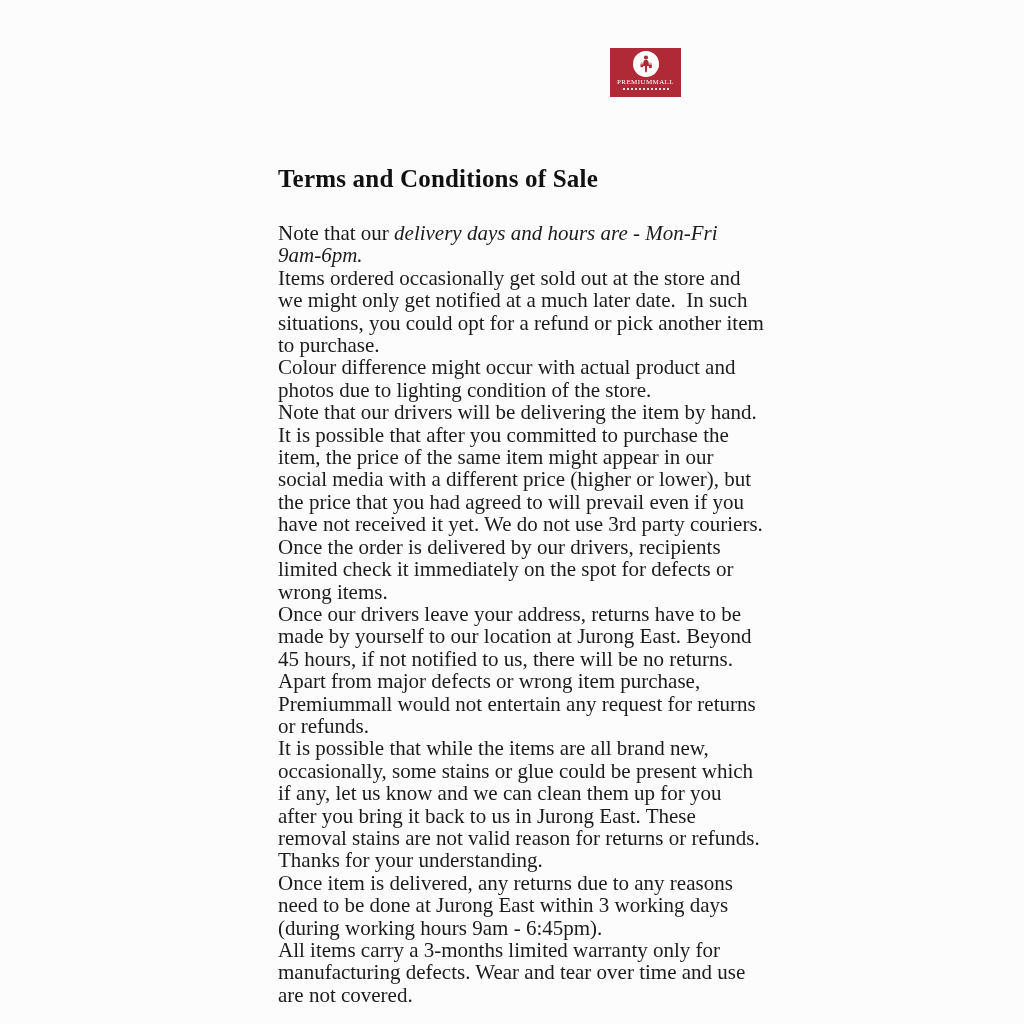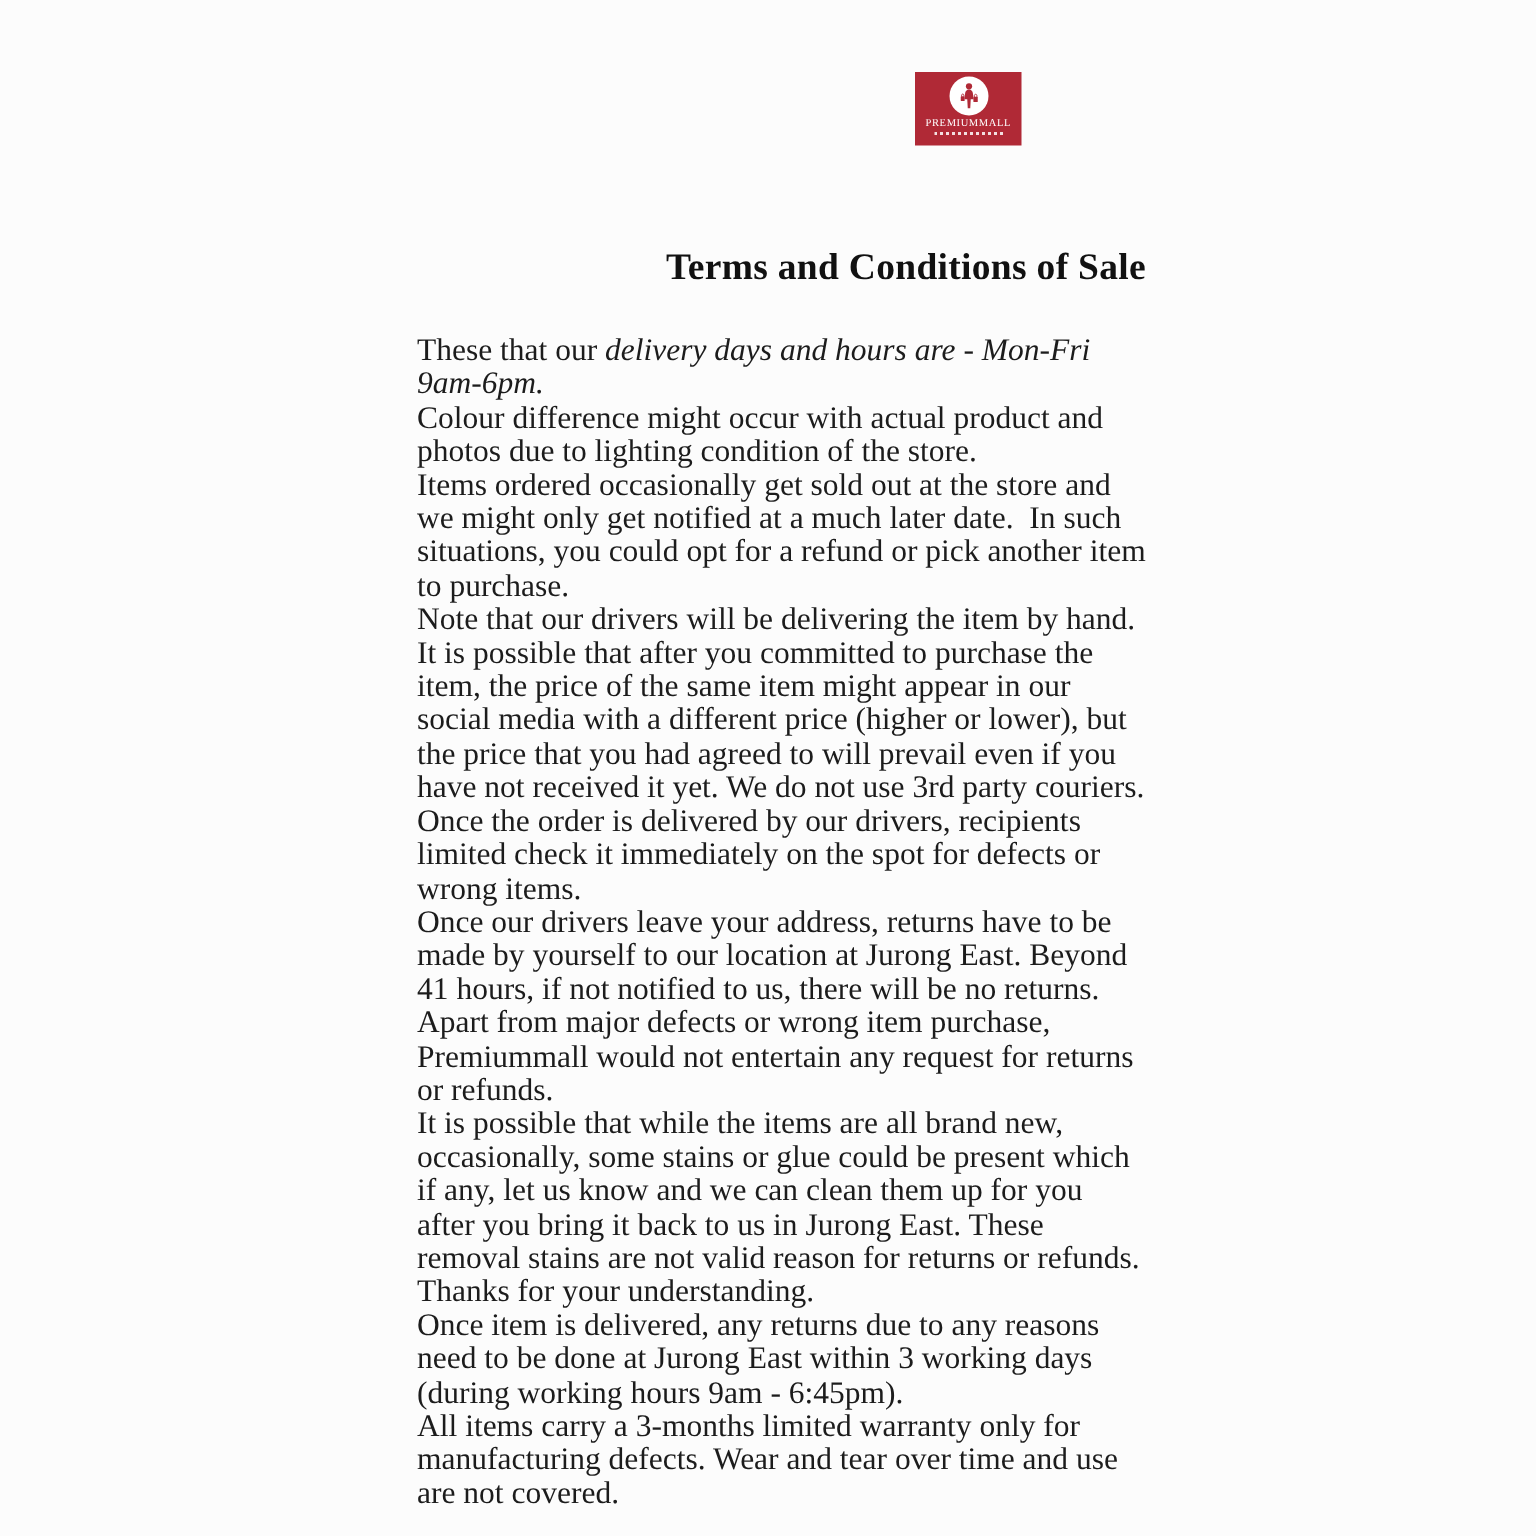--- a/index.html
+++ b/index.html
@@ -67,21 +67,21 @@
   
   .doc {
     position: absolute;
     left: 278px;
     top: 118px;
     width: 486px;
     color: #1c1c1c;
   }
   .doc h1 {
     margin: 0 0 26px 0;
-    text-align: right;
+    text-align: left;
     font-size: 25px;
     line-height: 34px;
     font-weight: bold;
     color: #111111;
     letter-spacing: 0.2px;
   }
   .doc p {
     margin: 0;
     font-size: 21px;
     line-height: 22.4px;
@@ -108,25 +108,25 @@
           <path d="M16.3 12.8v-1.2c0-.5.4-1 1-1s1 .5 1 1v1.2" fill="none" stroke="#b02936" stroke-width="0.7"></path>
         </g>
       </svg>
     </div>
     <div class="logo-brand">PREMIUMMALL</div>
     <div class="logo-tagline"></div>
   </div>
 
   <div class="doc">
     <h1>Terms and Conditions of Sale</h1>
-    <p><span>These that our </span><em>delivery days and hours are - Mon-Fri 9am-6pm.</em></p>
+    <p><span>Note that our </span><em>delivery days and hours are - Mon-Fri 9am-6pm.</em></p>
+    <p>Items ordered occasionally get sold out at the store and we might only get notified at a much later date.&nbsp; In such situations, you could opt for a refund or pick another item to purchase.</p>
     <p>Colour difference might occur with actual product and photos due to lighting condition of the store.</p>
-    <p>Items ordered occasionally get sold out at the store and we might only get notified at a much later date.&nbsp; In such situations, you could opt for a refund or pick another item to purchase.</p>
     <p>Note that our drivers will be delivering the item by hand. It is possible that after you committed to purchase the item, the price of the same item might appear in our social media with a different price (higher or lower), but the price that you had agreed to will prevail even if you have not received it yet. We do not use 3rd party couriers.</p>
     <p>Once the order is delivered by our drivers, recipients limited check it immediately on the spot for defects or wrong items.</p>
-    <p>Once our drivers leave your address, returns have to be made by yourself to our location at Jurong East. Beyond 41 hours, if not notified to us, there will be no returns. Apart from major defects or wrong item purchase, Premiummall would not entertain any request for returns or refunds.</p>
+    <p>Once our drivers leave your address, returns have to be made by yourself to our location at Jurong East. Beyond 45 hours, if not notified to us, there will be no returns. Apart from major defects or wrong item purchase, Premiummall would not entertain any request for returns or refunds.</p>
     <p>It is possible that while the items are all brand new, occasionally, some stains or glue could be present which if any, let us know and we can clean them up for you after you bring it back to us in Jurong East. These removal stains are not valid reason for returns or refunds. Thanks for your understanding.</p>
     <p>Once item is delivered, any returns due to any reasons need to be done at Jurong East within 3 working days (during working hours 9am - 6:45pm).</p>
     <p>All items carry a 3-months limited warranty only for manufacturing defects. Wear and tear over time and use are not covered.</p>
 
   </div>
 
 </div>
 
 </body></html>

